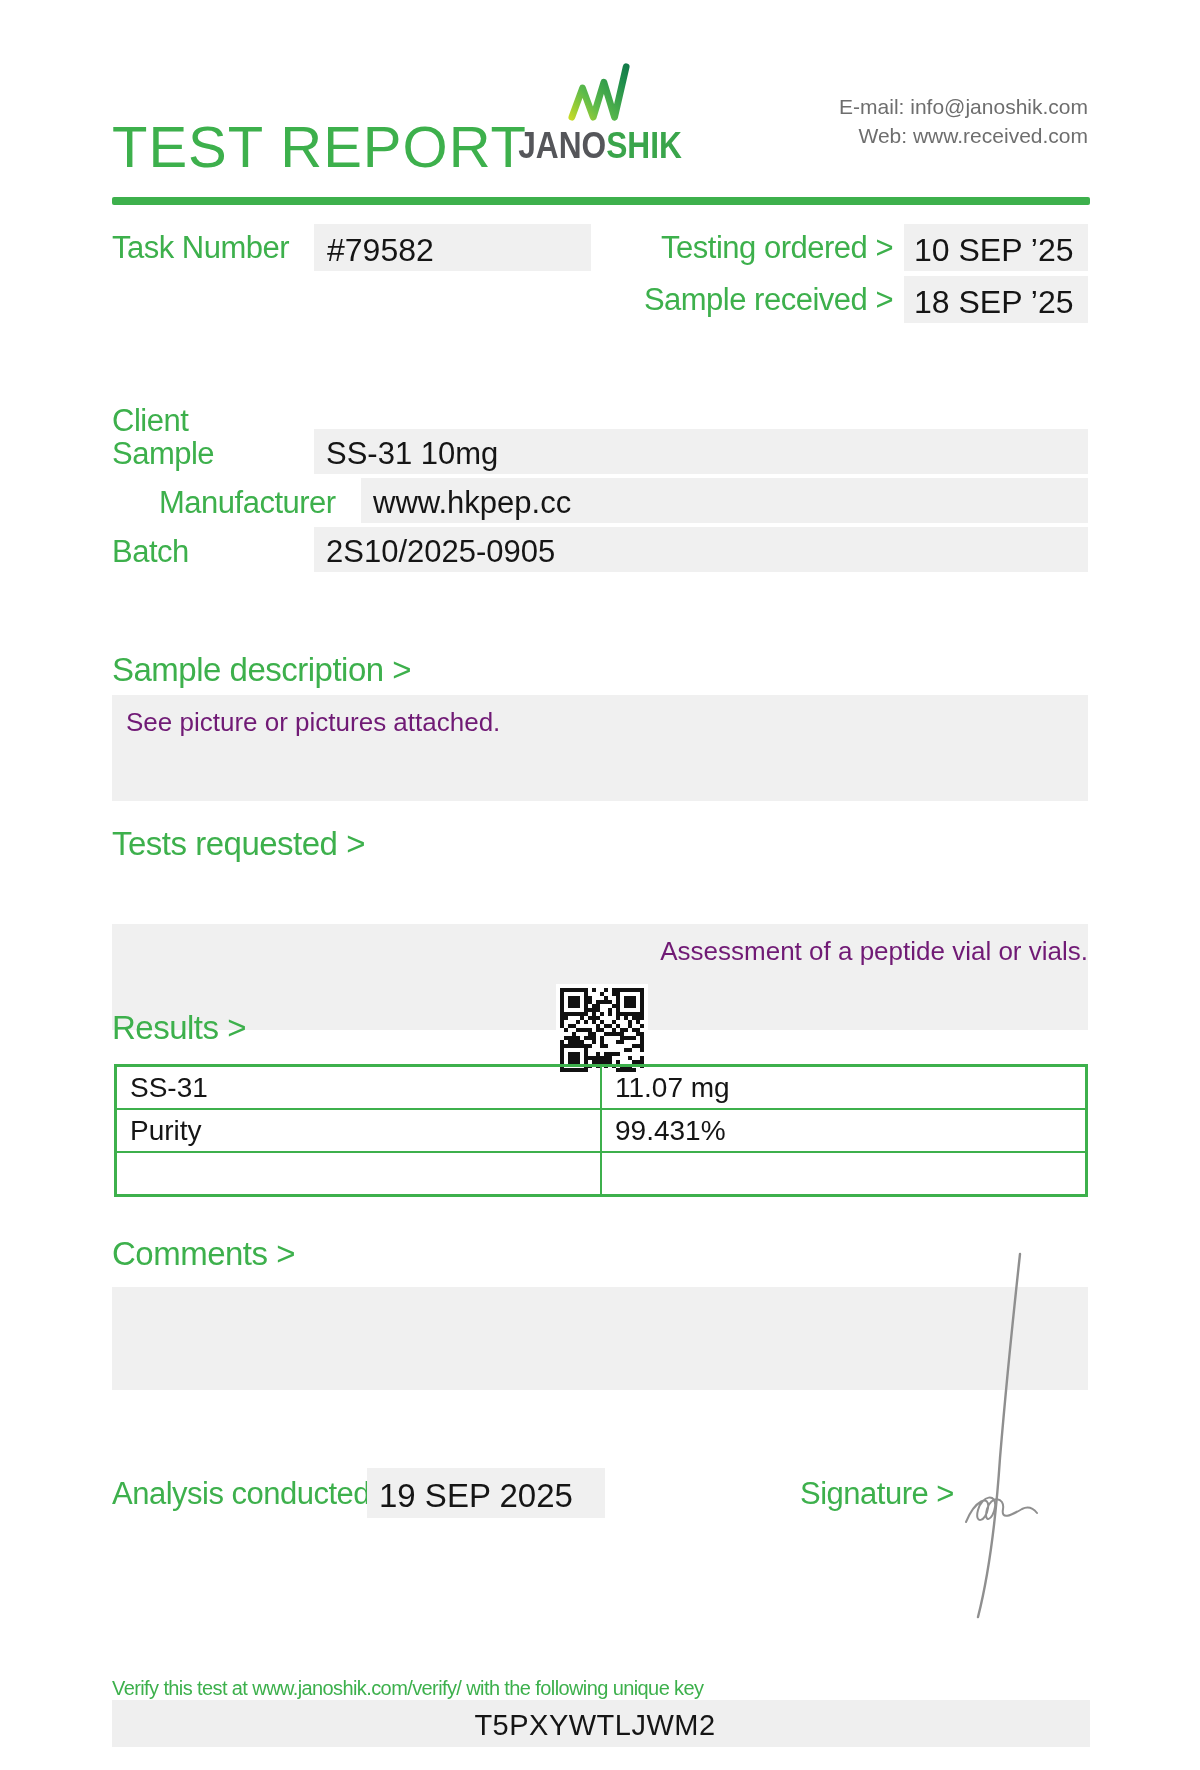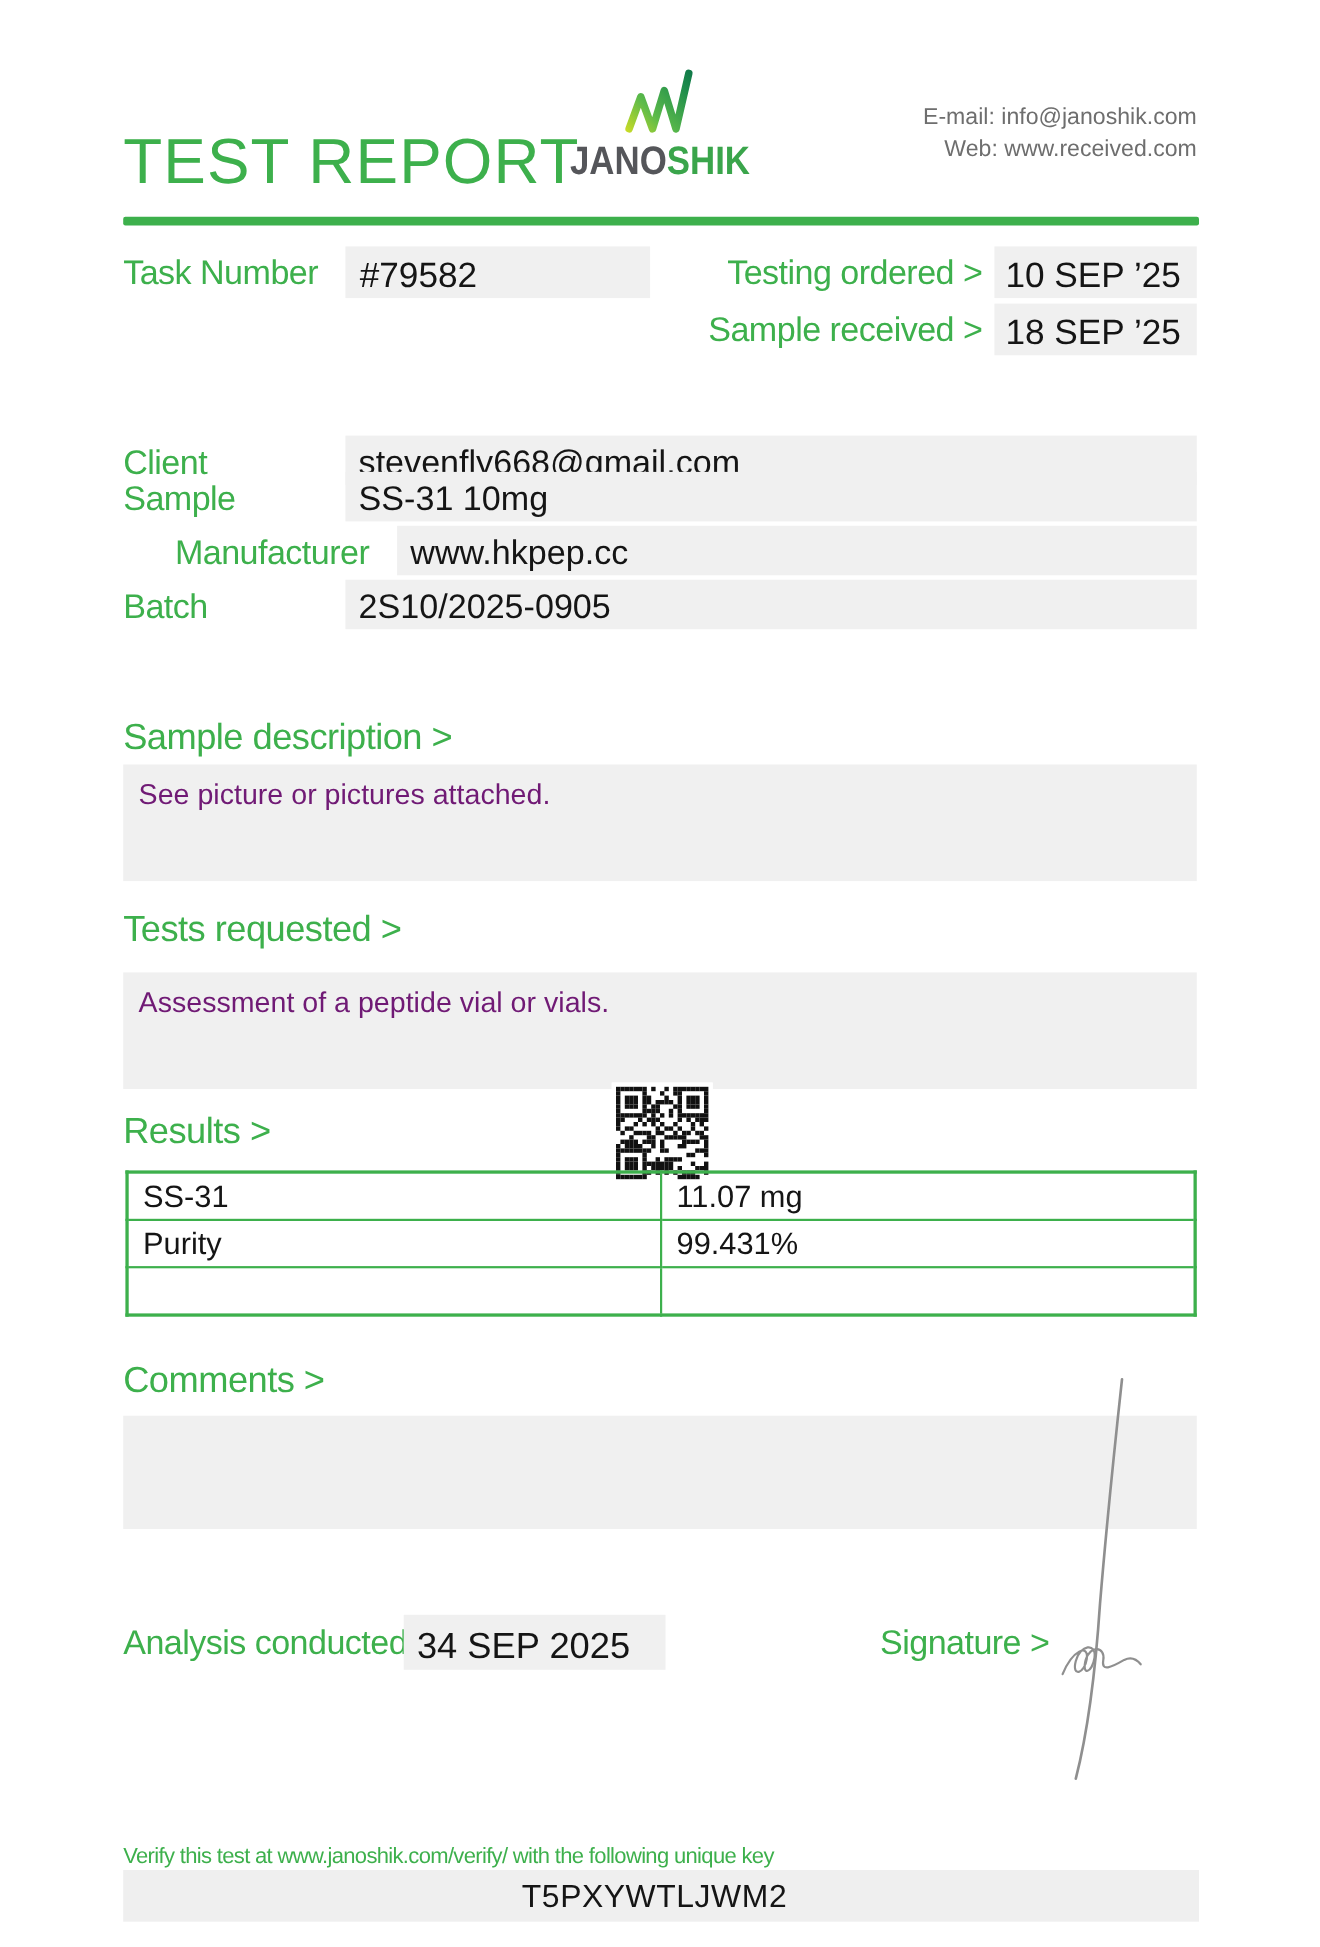--- a/index.html
+++ b/index.html
@@ -144,23 +144,20 @@
   <div class="gbox ordered-box">
     <span class="val">10 SEP ’25</span>
   </div>
   <div class="glabel received-label">Sample received &gt;</div>
   <div class="gbox received-box">
     <span class="val">18 SEP ’25</span>
   </div>
 
   <div class="info-row" style="top:396px;">
     <span class="glabel">Client</span>
-    <div class="ibox">
-      <span class="val">stevenfly668@gmail.com</span>
-    </div>
   </div>
   <div class="info-row" style="top:429px;">
     <span class="glabel">Sample</span>
     <div class="ibox">
       <span class="val">SS-31 10mg</span>
     </div>
   </div>
   <div class="info-row" style="top:478px;margin-left:47px;">
     <span class="glabel">Manufacturer</span>
     <div class="ibox">
@@ -173,21 +170,21 @@
       <span class="val">2S10/2025-0905</span>
     </div>
   </div>
 
   <div class="glabel sect-head" style="top:640px;margin-top:12px;">Sample description &gt;</div>
   <div class="sect-box" style="top:695px;">
     <span class="body">See picture or pictures attached.</span>
   </div>
 
   <div class="glabel sect-head" style="top:826px;">Tests requested &gt;</div>
-  <div class="sect-box" style="top:884px;">
+  <div class="sect-box" style="top:924px;text-align:right;">
     <span class="body">Assessment of a peptide vial or vials.</span>
   </div>
 
   <div class="glabel sect-head" style="top:1010px;">Results &gt;</div>
   <div class="qr" id="qr"><svg width="92" height="92" viewBox="0 0 92 92">
         <rect width="92" height="92" fill="#fff"></rect>
         <rect x="4" y="4" width="4" height="4" fill="#111"></rect>
         <rect x="8" y="4" width="4" height="4" fill="#111"></rect>
         <rect x="12" y="4" width="4" height="4" fill="#111"></rect>
         <rect x="16" y="4" width="4" height="4" fill="#111"></rect>
@@ -444,21 +441,21 @@
   </tbody>
     </table>
 
   <div class="glabel sect-head" style="top:1236px;">Comments &gt;</div>
   <div class="sect-box" style="top:1287px;height:103px;">
     <span class="body"></span>
   </div>
 
   <div class="glabel analysis-label">Analysis conducted &gt;</div>
   <div class="gbox analysis-box">
-    <span class="val">34 SEP 2025</span>
+    <span class="val">19 SEP 2025</span>
   </div>
   <div class="glabel sig-label">Signature &gt;</div>
 
   <svg class="signature" width="110" height="375" viewBox="0 0 110 375">
     <path d="M70,6 C63,70 55,150 50,210 C47,255 41,318 28,369" fill="none" stroke="#8f8f8f" stroke-width="2.4" stroke-linecap="round"></path>
     <path d="M16,274 C25,252 40,246 38,260 C36,274 24,277 28,262 C32,247 47,245 45,259 C43,273 33,276 37,261 C41,247 55,249 53,261 C51,272 60,268 72,261 C78,258 83,260 87,265" fill="none" stroke="#8f8f8f" stroke-width="2" stroke-linecap="round"></path>
   </svg>
 
   <div class="verify-line">Verify this test at www.janoshik.com/verify/ with the following unique key</div>
   <div class="key-box">

